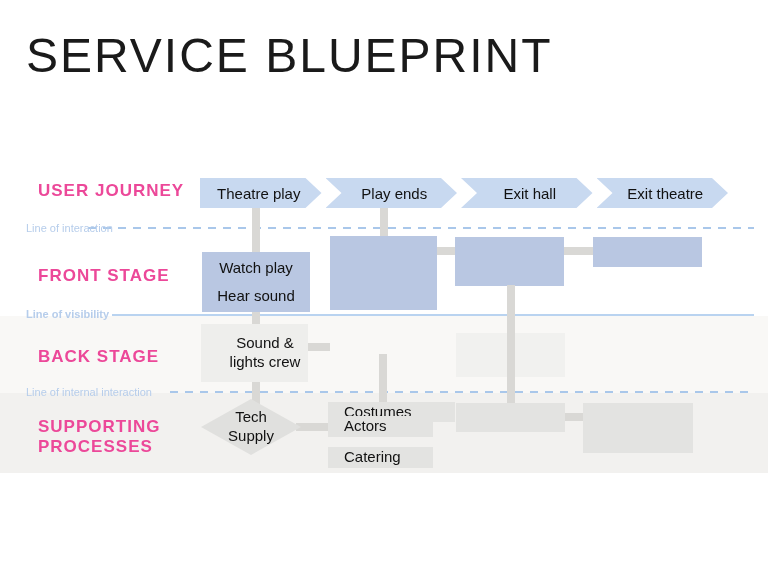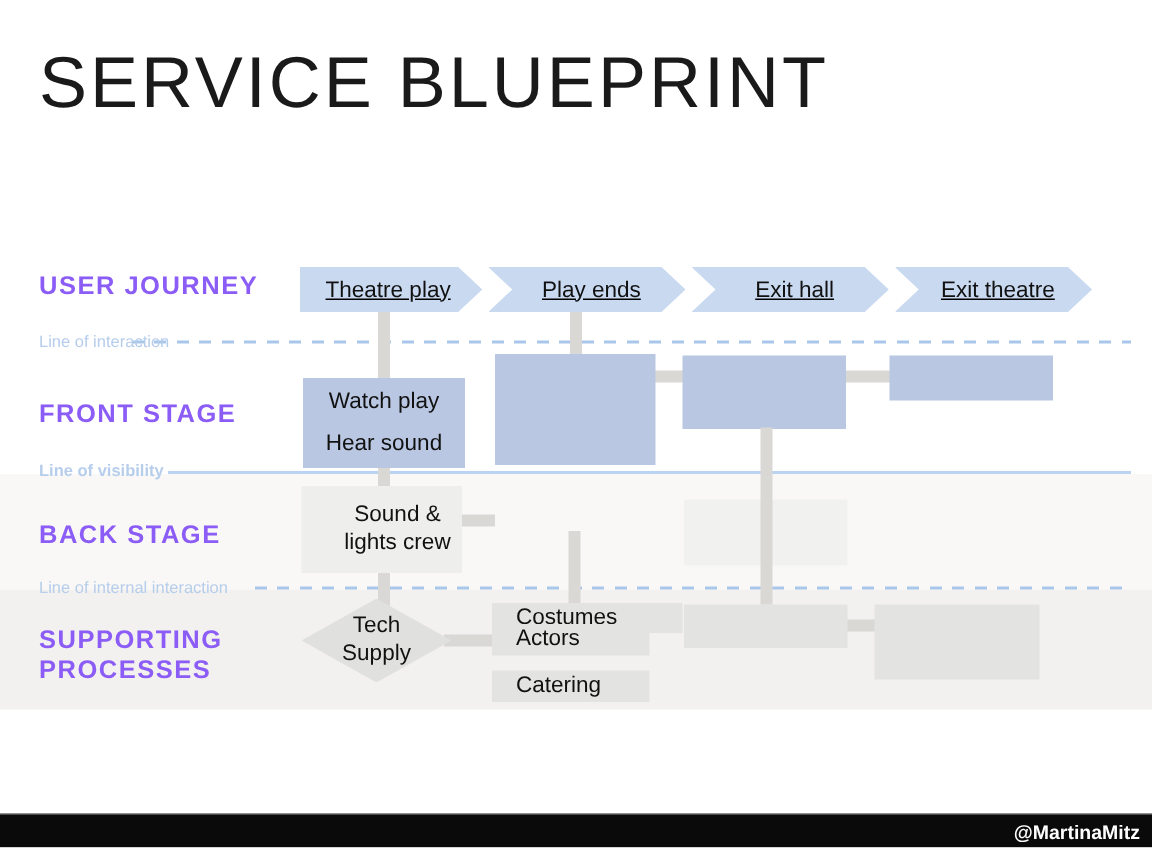--- a/index.html
+++ b/index.html
@@ -17,23 +17,23 @@
     font-size: 48px; font-weight: 100; letter-spacing: 2px;
     color: #1a1a1a; white-space: nowrap;
   }
   
   .band { position: absolute; left: 0; width: 768px; z-index: 0; }
   .band.backstage   { top: 316px; height: 77px; background: #f9f8f6; }
   .band.supporting  { top: 393px; height: 80px; background: #f2f1ef; }
 
   
   .row-label {
-    position: absolute; left: 26px; z-index: 5;
+    position: absolute; left: 38px; z-index: 5;
     font-size: 17px; font-weight: bold; letter-spacing: 1px;
-    color: #8b5cf6; line-height: 1.18;
+    color: #ec4899; line-height: 1.18;
   }
   .row-label.uj { top: 181px; }
   .row-label.fs { top: 266px; }
   .row-label.bs { top: 347px; }
   .row-label.sp { top: 417px; width: 170px; }
 
   
   .line-label {
     position: absolute; left: 26px; z-index: 2;
     font-size: 11px; color: #b6cdeb; white-space: nowrap;
@@ -44,21 +44,21 @@
   .lbl-interaction { top: 222px; }
   .sep-interaction { top: 227px; left: 88px;  right: 14px; }
   .lbl-visibility  { top: 308px; font-weight: bold; }
   .sep-visibility  { top: 314px; left: 112px; right: 14px; }
   .lbl-internal    { top: 386px; }
   .sep-internal    { top: 391px; left: 170px; right: 14px; }
 
   
   .journey {
     position: absolute; left: 200px; top: 178px; width: 528px; height: 30px;
-    display: flex; gap: 4px; z-index: 3; text-decoration: underline;
+    display: flex; gap: 4px; z-index: 3;
   }
   .chevron {
     flex: 1; background: #c8d9f0;
     display: flex; align-items: center; justify-content: center;
     font-size: 15px; color: #111;
     clip-path: polygon(0 0, calc(100% - 16px) 0, 100% 50%, calc(100% - 16px) 100%, 0 100%, 16px 50%);
     padding-left: 10px; padding-right: 4px; white-space: nowrap;
   }
   .chevron.first {
     clip-path: polygon(0 0, calc(100% - 16px) 0, 100% 50%, calc(100% - 16px) 100%, 0 100%);
@@ -150,17 +150,14 @@
 
   <div class="diamond">
       <span>Tech Supply</span>
     </div>
   <div class="node mgray left" style="left:328px; top:402px; width:127px; height:20px;">Costumes</div>
   <div class="node mgray left" style="left:328px; top:416px; width:105px; height:21px;">Actors</div>
   <div class="node mgray left" style="left:328px; top:447px; width:105px; height:21px;">Catering</div>
   <div class="node mgray" style="left:456px; top:403px; width:109px; height:29px;"></div>
   <div class="node mgray" style="left:583px; top:403px; width:110px; height:50px;"></div>
 
-  <div class="footer">
-    <span class="handle">@MartinaMitz</span>
-  </div>
 
 </div>
 
 </body></html>

